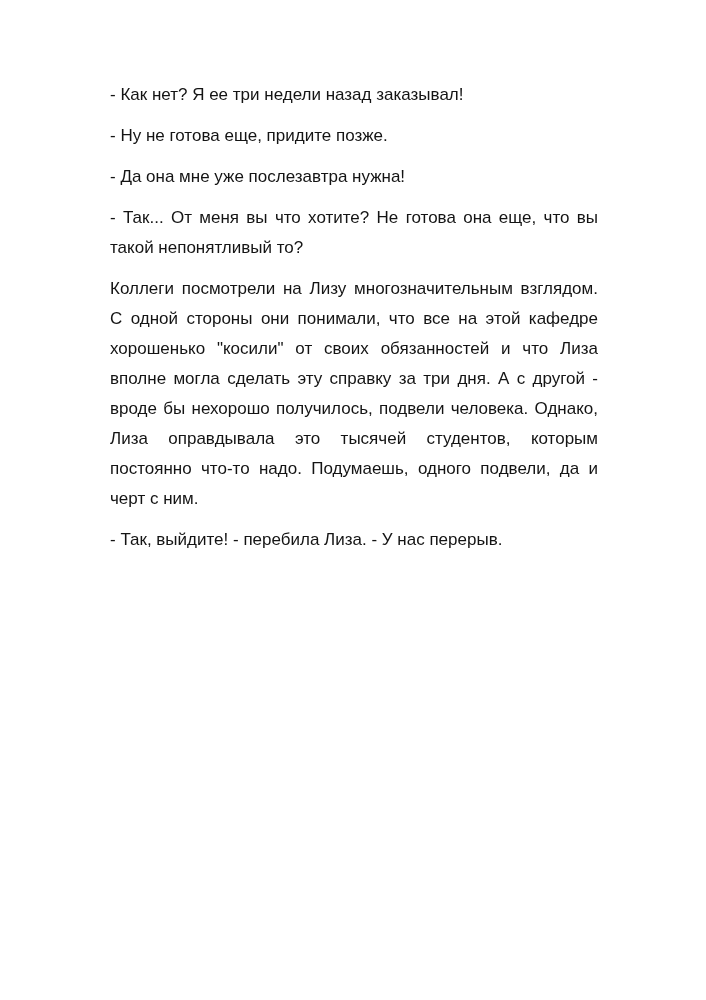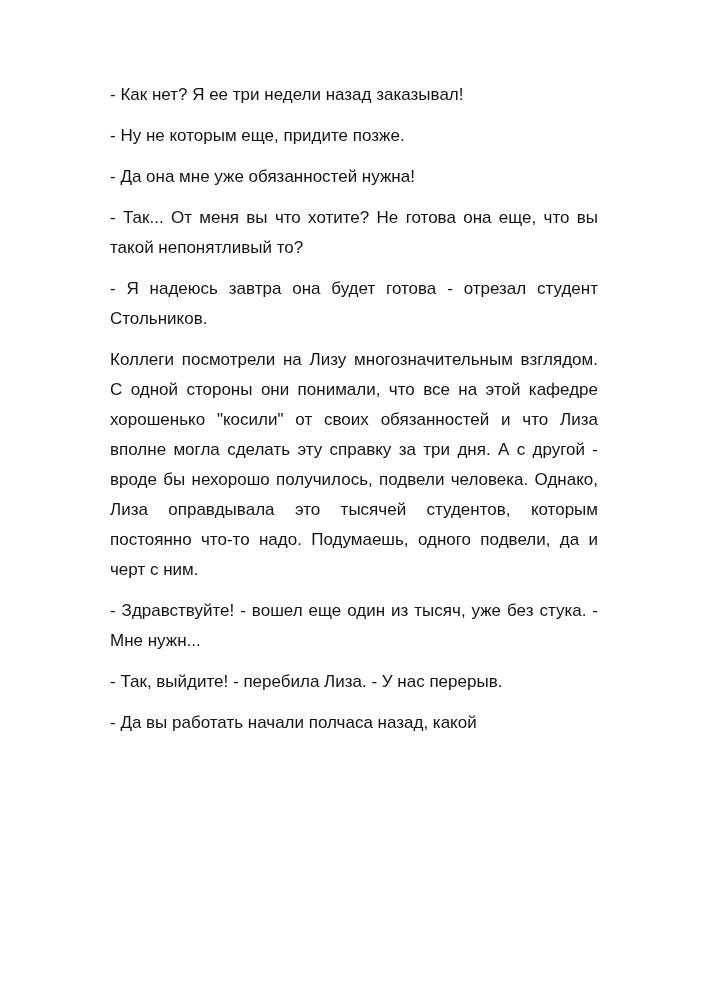--- a/index.html
+++ b/index.html
@@ -44,23 +44,20 @@
     margin-bottom: 0;
   }
 </style>
 </head>
 <body>
 
 <div class="page">
   <div class="text-column">
 
     <p class="para">- Как нет? Я ее три недели назад заказывал!</p>
-    <p class="para">- Ну не которым еще, придите позже.</p>
-    <p class="para">- Да она мне уже обязанностей нужна!</p>
+    <p class="para">- Ну не готова еще, придите позже.</p>
+    <p class="para">- Да она мне уже послезавтра нужна!</p>
     <p class="para">- Так... От меня вы что хотите? Не готова она еще, что вы такой непонятливый то?</p>
-    <p class="para">- Я надеюсь завтра она будет готова - отрезал студент Стольников.</p>
     <p class="para">Коллеги посмотрели на Лизу многозначительным взглядом. С одной стороны они понимали, что все на этой кафедре хорошенько "косили" от своих обязанностей и что Лиза вполне могла сделать эту справку за три дня. А с другой - вроде бы нехорошо получилось, подвели человека. Однако, Лиза оправдывала это тысячей студентов, которым постоянно что-то надо. Подумаешь, одного подвели, да и черт с ним.</p>
-    <p class="para">- Здравствуйте! - вошел еще один из тысяч, уже без стука. - Мне нужн...</p>
     <p class="para">- Так, выйдите! - перебила Лиза. - У нас перерыв.</p>
-    <p class="para">- Да вы работать начали полчаса назад, какой</p>
 
   </div>
 </div>
 
 </body></html>

